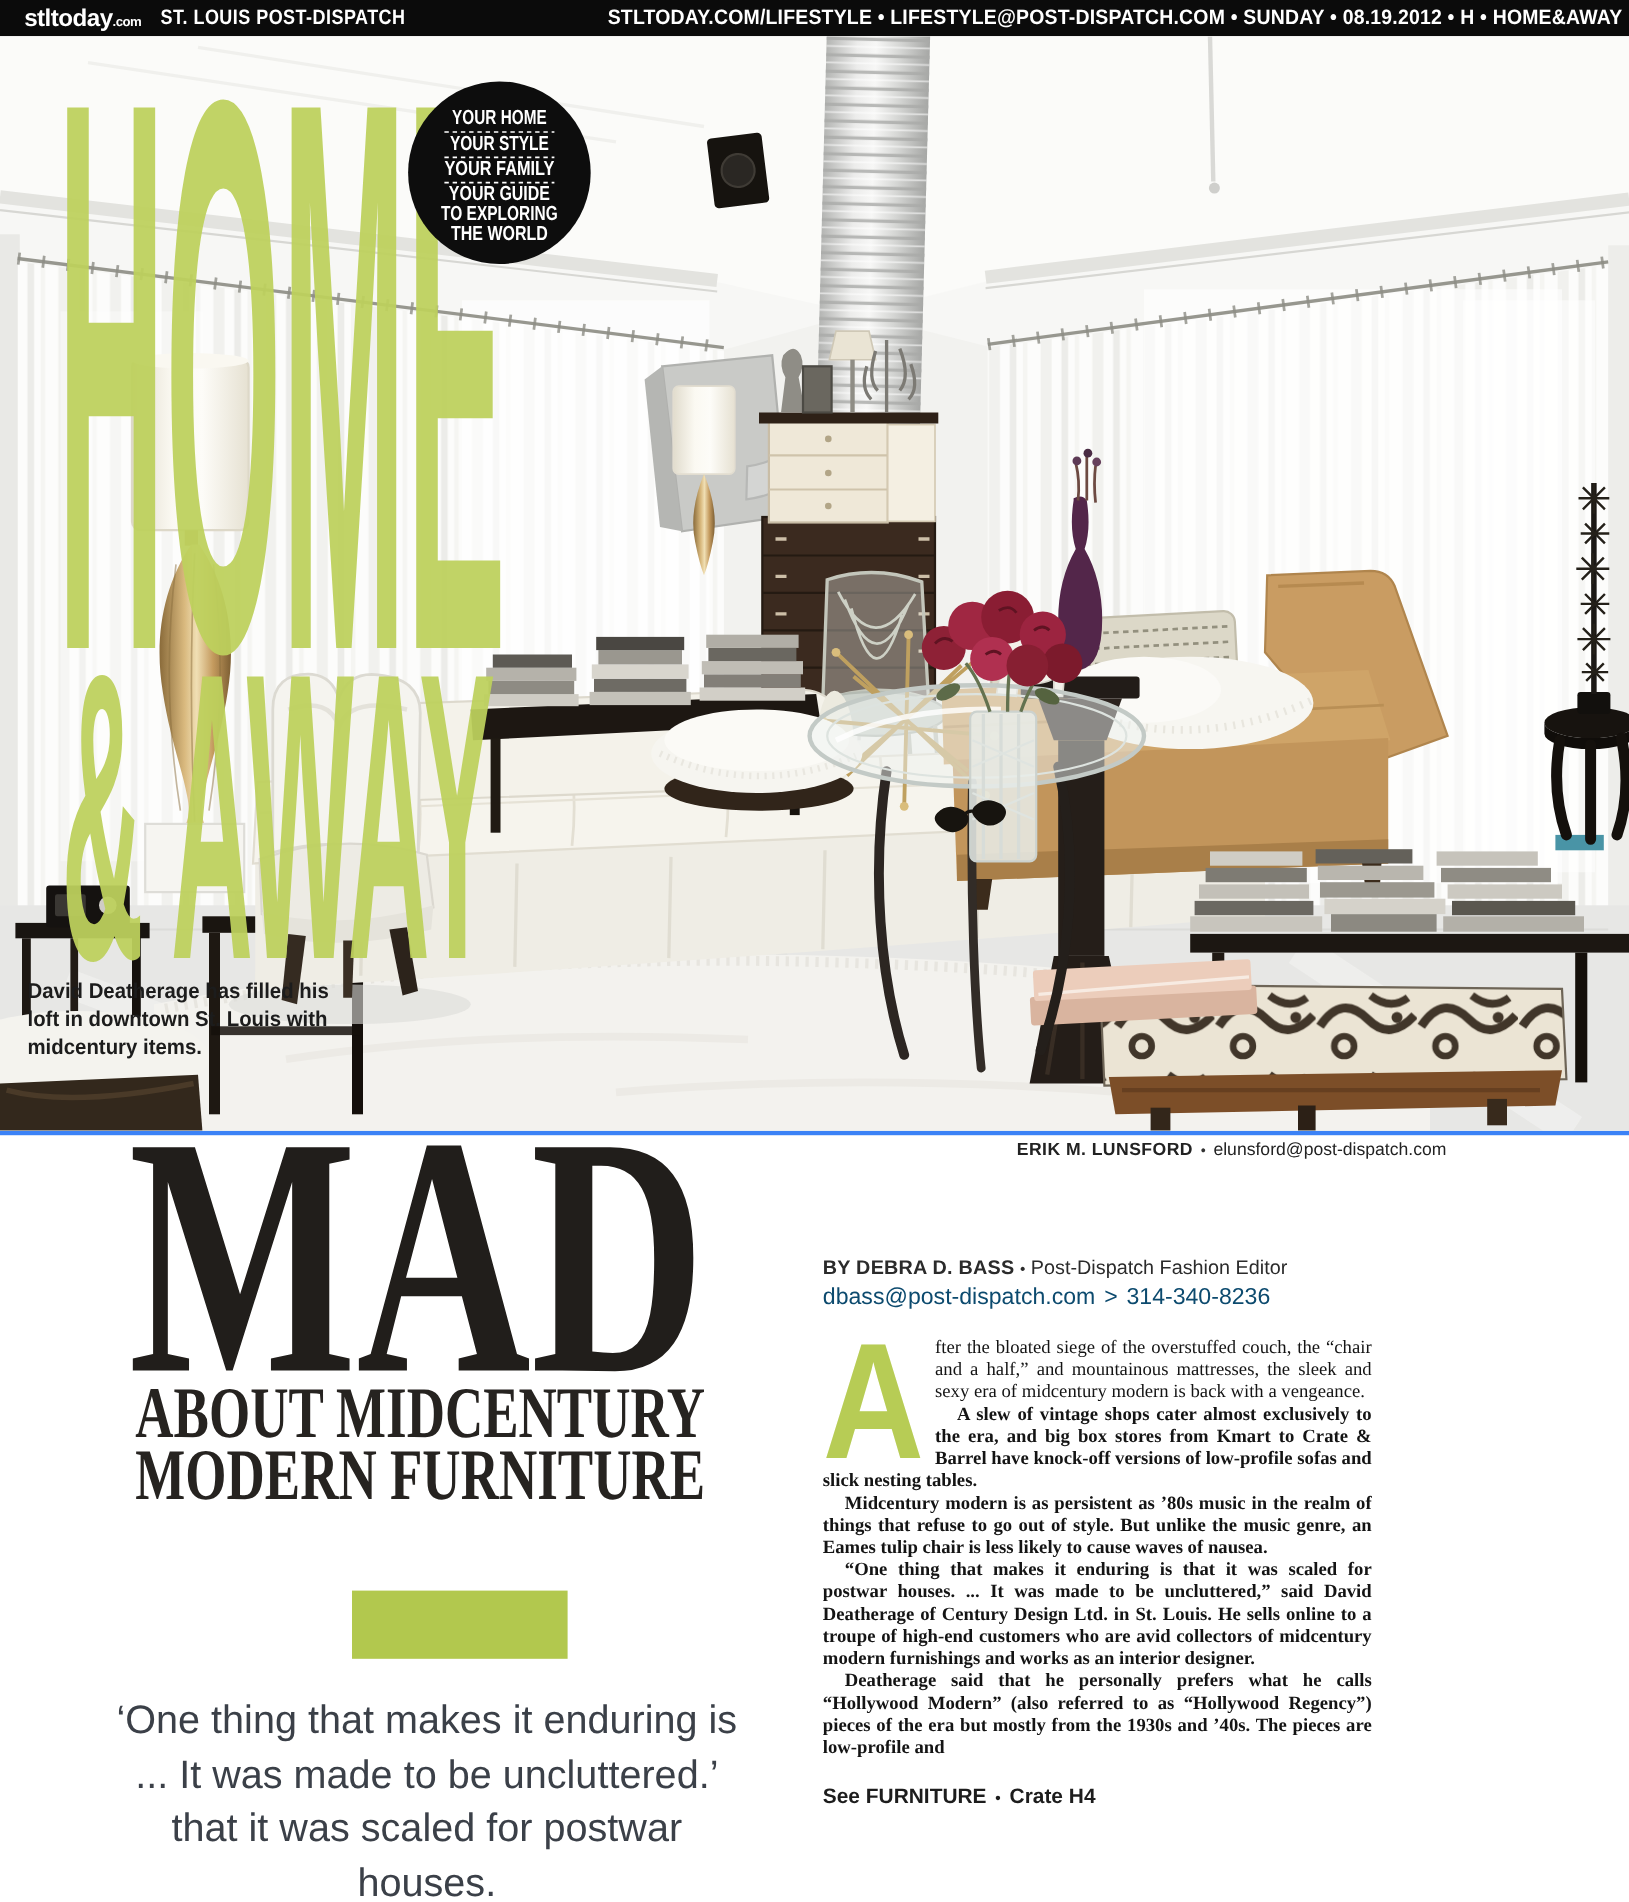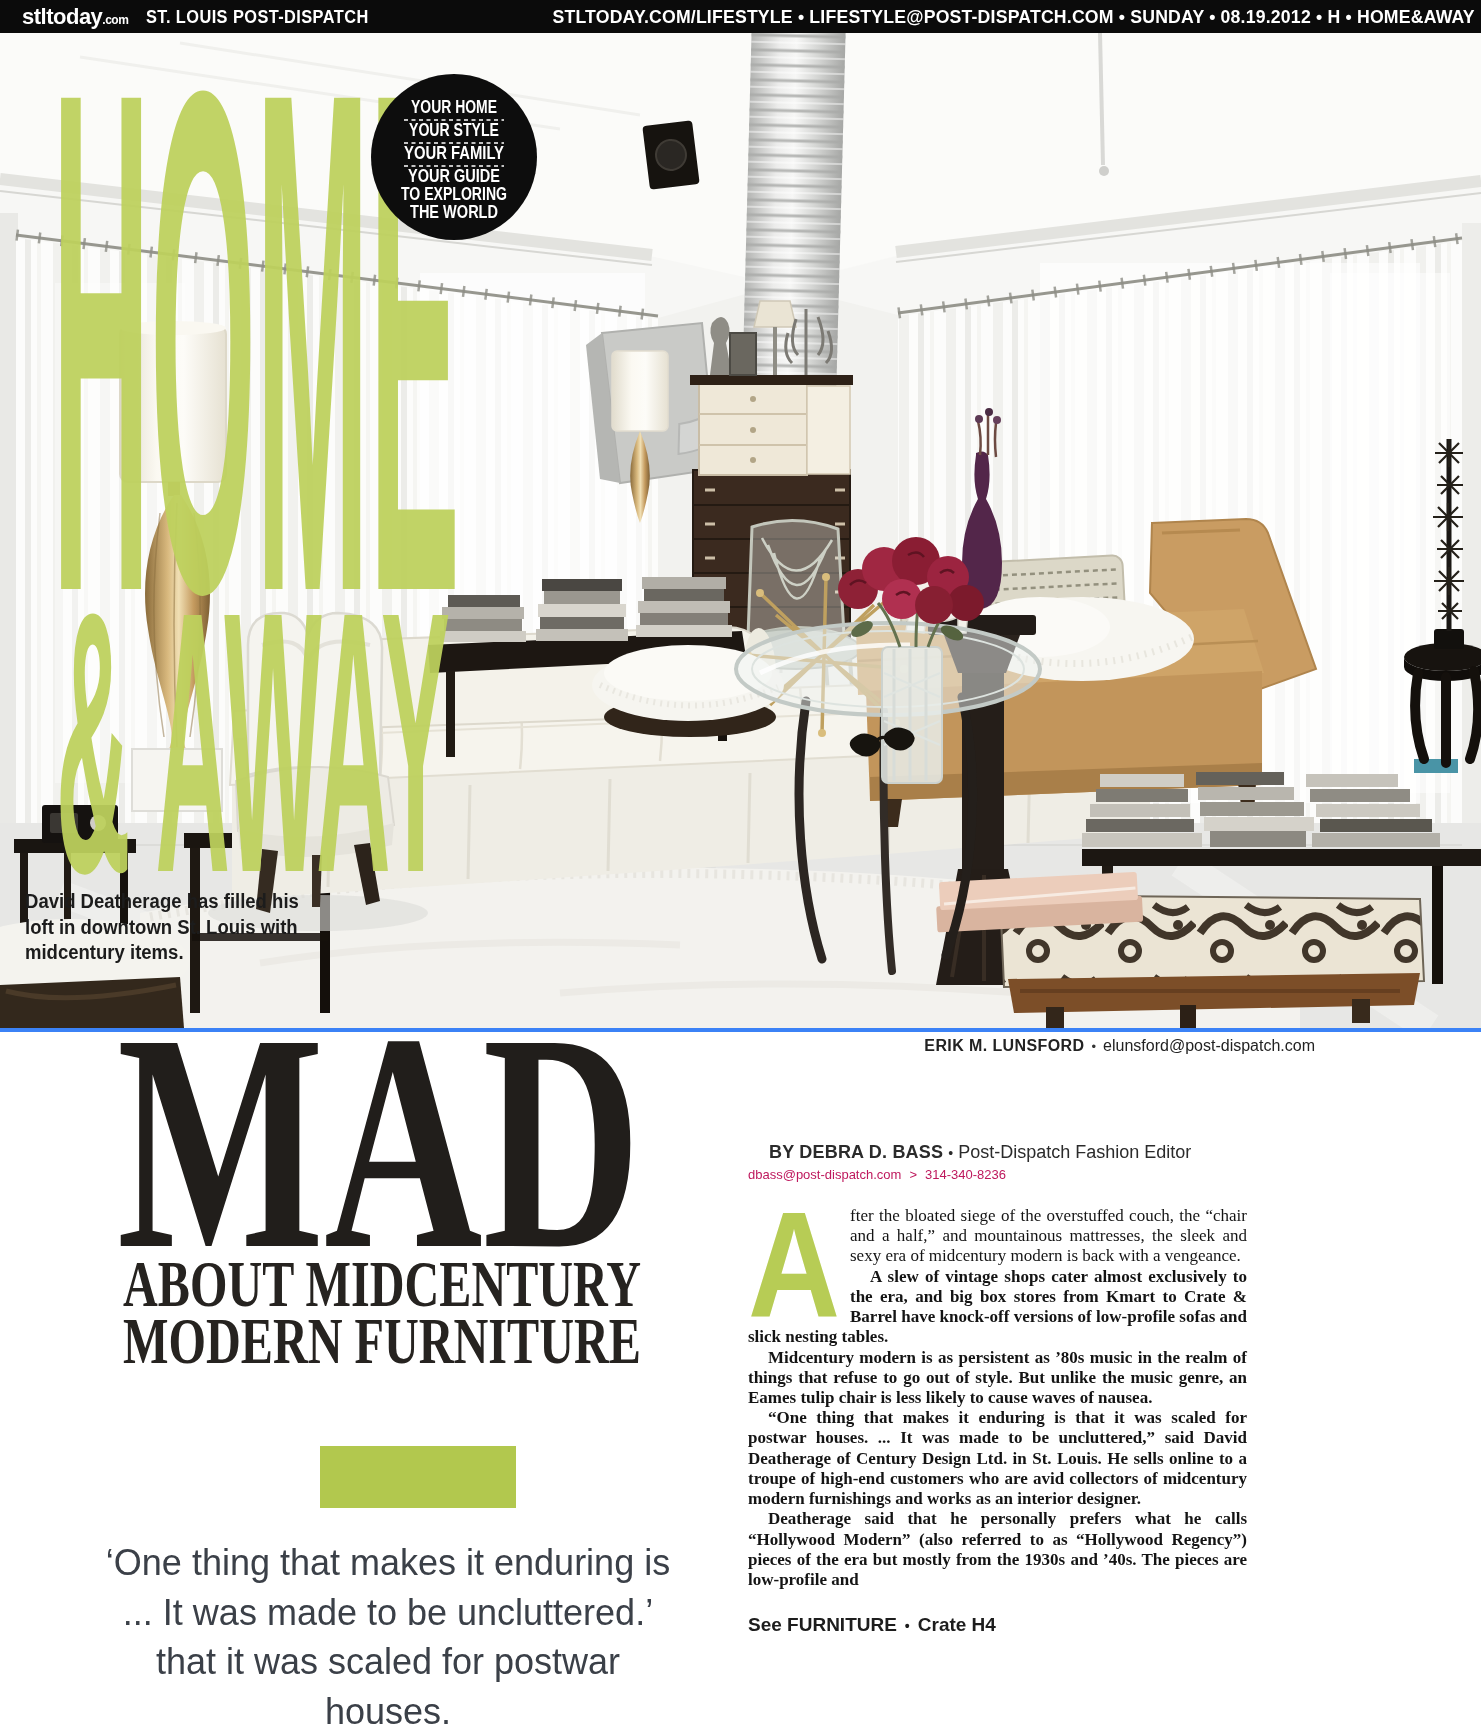--- a/index.html
+++ b/index.html
@@ -30,23 +30,23 @@
 
   
   .mad{position:absolute;left:103px;top:1016px;}
   .block{position:absolute;left:320px;top:1446px;width:196px;height:62px;background:#b2c84e;}
   .quote{position:absolute;left:88px;top:1538px;width:600px;text-align:center;
          font-size:36px;line-height:1.38;color:#3b4048;}
 
   
   .body-col{position:absolute;left:748px;top:1142px;width:499px;color:#222;}
   .byline1{font-size:18px;color:#2b2b2b;}
-  .byline1 b{letter-spacing:.2px;margin-left:21px;}
+  .byline1 b{letter-spacing:.2px;}
   .byline1 .bullet{font-size:14px;margin:0 5px;}
-  .byline2{font-size:13px;margin-top:4px;color:#be185d;}
+  .byline2{font-size:21px;margin-top:4px;color:#0c4a6e;}
   .byline2 .sep{margin:0 8px;}
   .article{margin-top:24px;font-family:"Liberation Serif",serif;font-size:17px;line-height:1.19;
            color:#141414;text-align:justify;}
   .article p{margin:0;}
   .article p.ind{text-indent:20px;font-weight:bold;}
   .dropcap{float:left;width:96px;font-family:"Liberation Sans",sans-serif;font-weight:bold;
            font-size:150px;line-height:.74;color:#b7cc55;transform:scaleX(.85);
            transform-origin:left top;margin:3px 6px 0 0;}
   .see{margin-top:24px;font-family:"Liberation Sans",sans-serif;font-weight:bold;font-size:19px;color:#1d1d1d;}
   .see .bullet{font-size:14px;margin:0 8px;}

